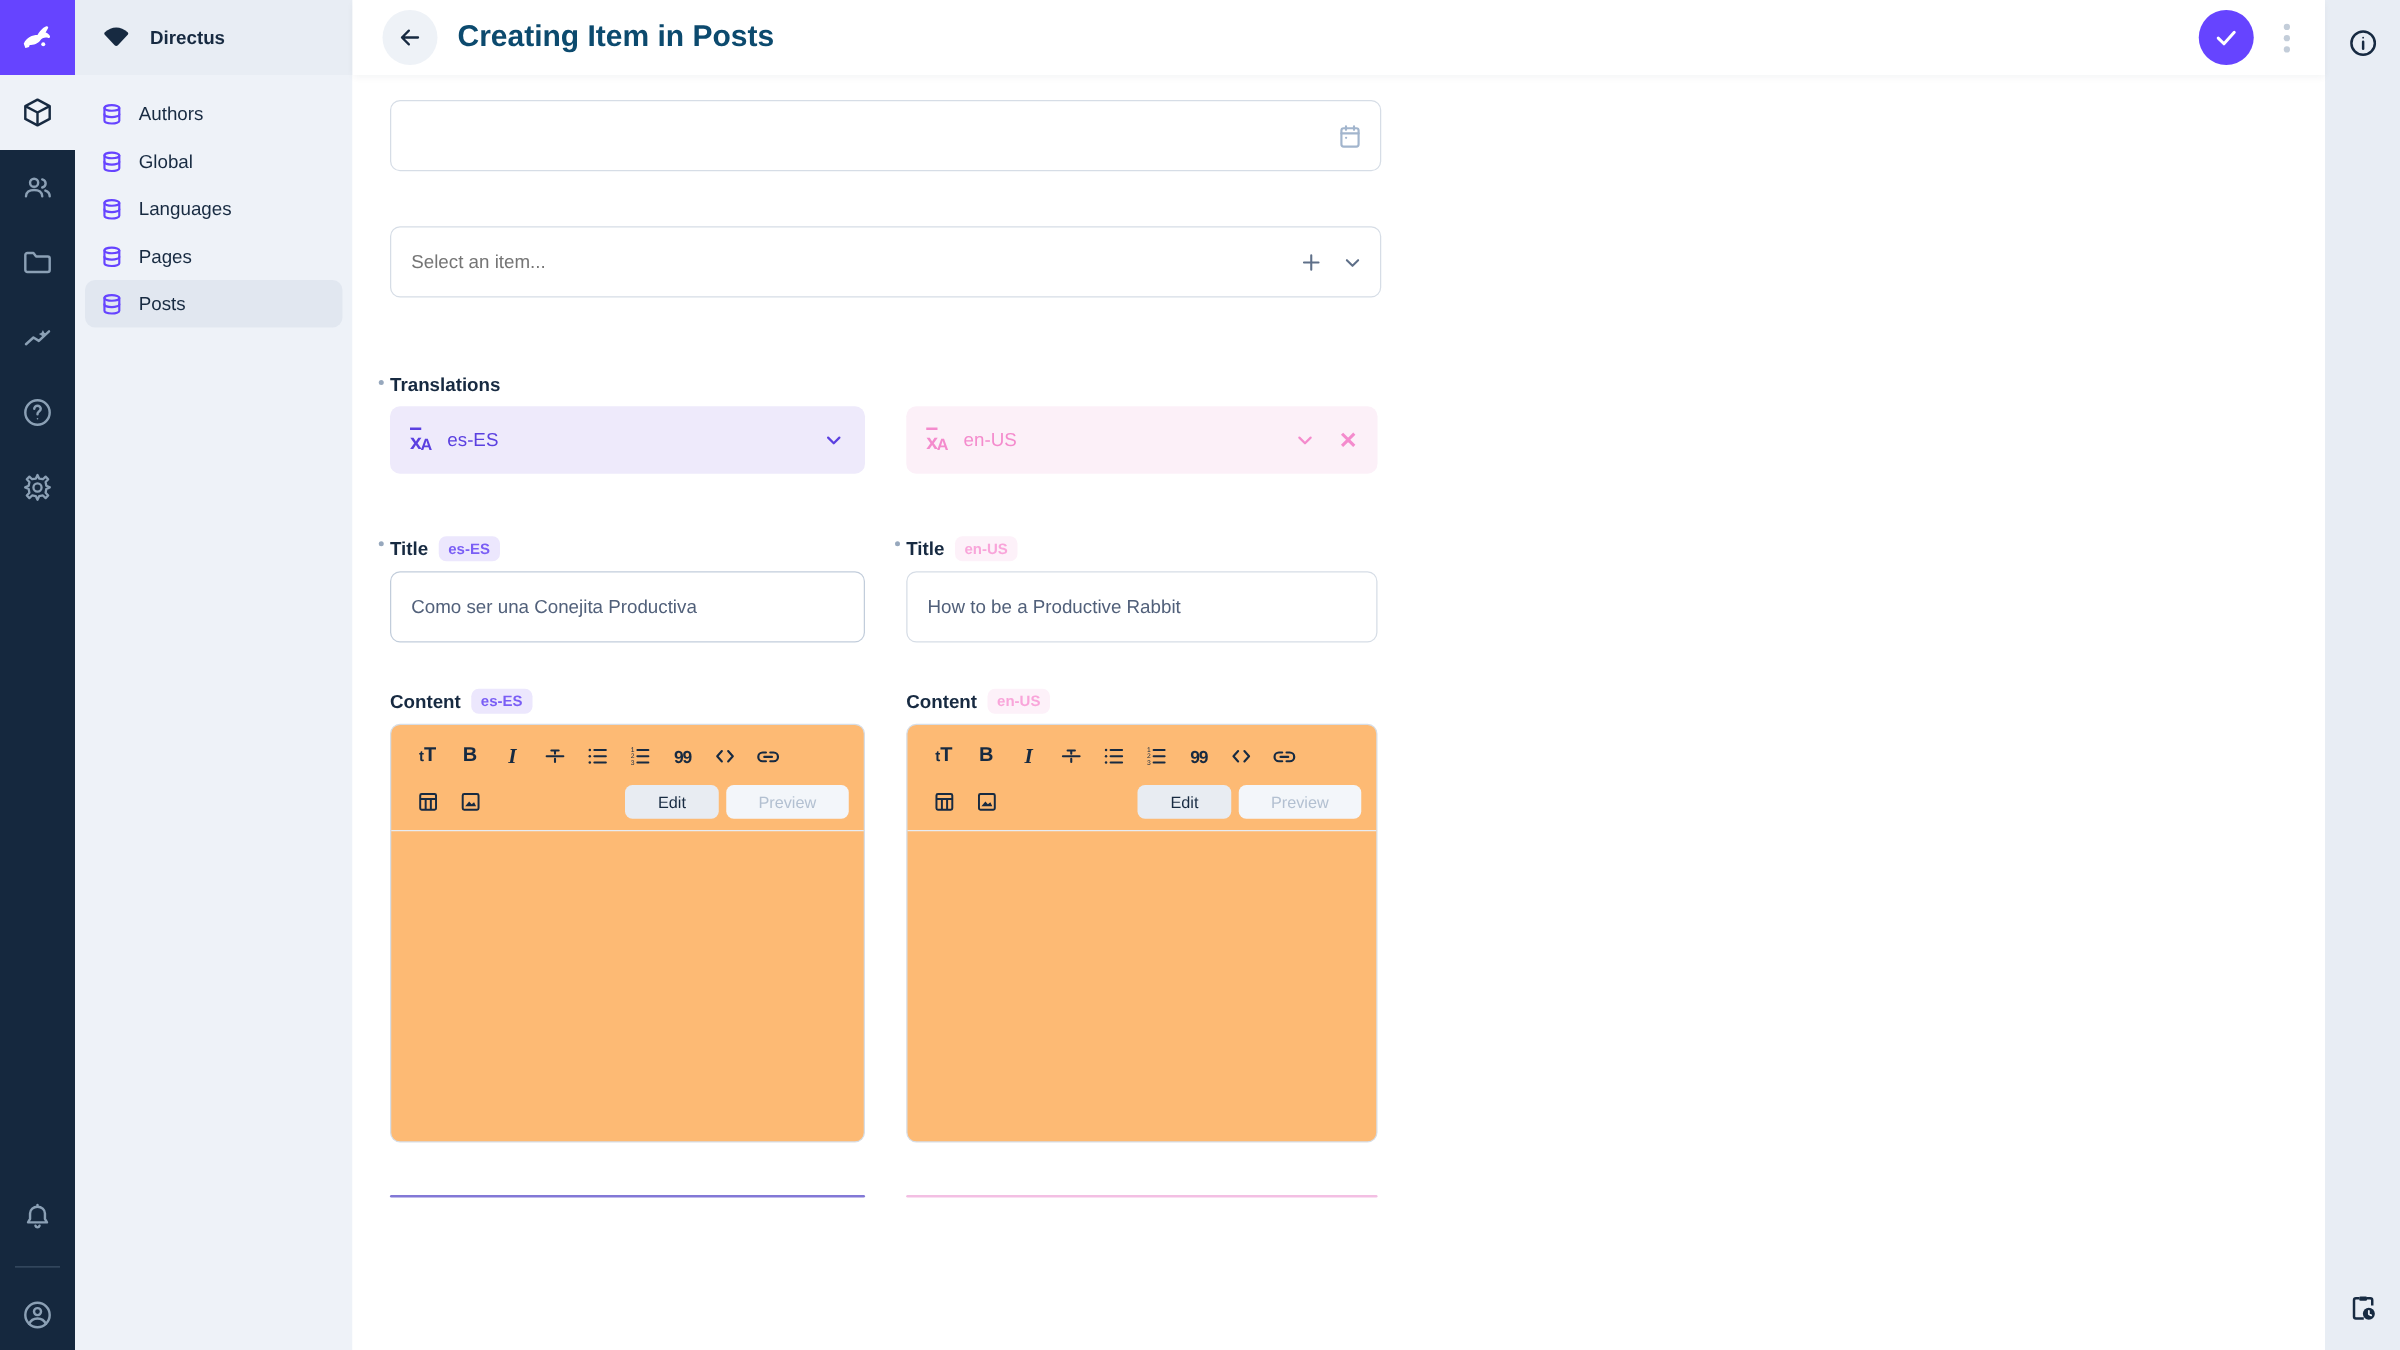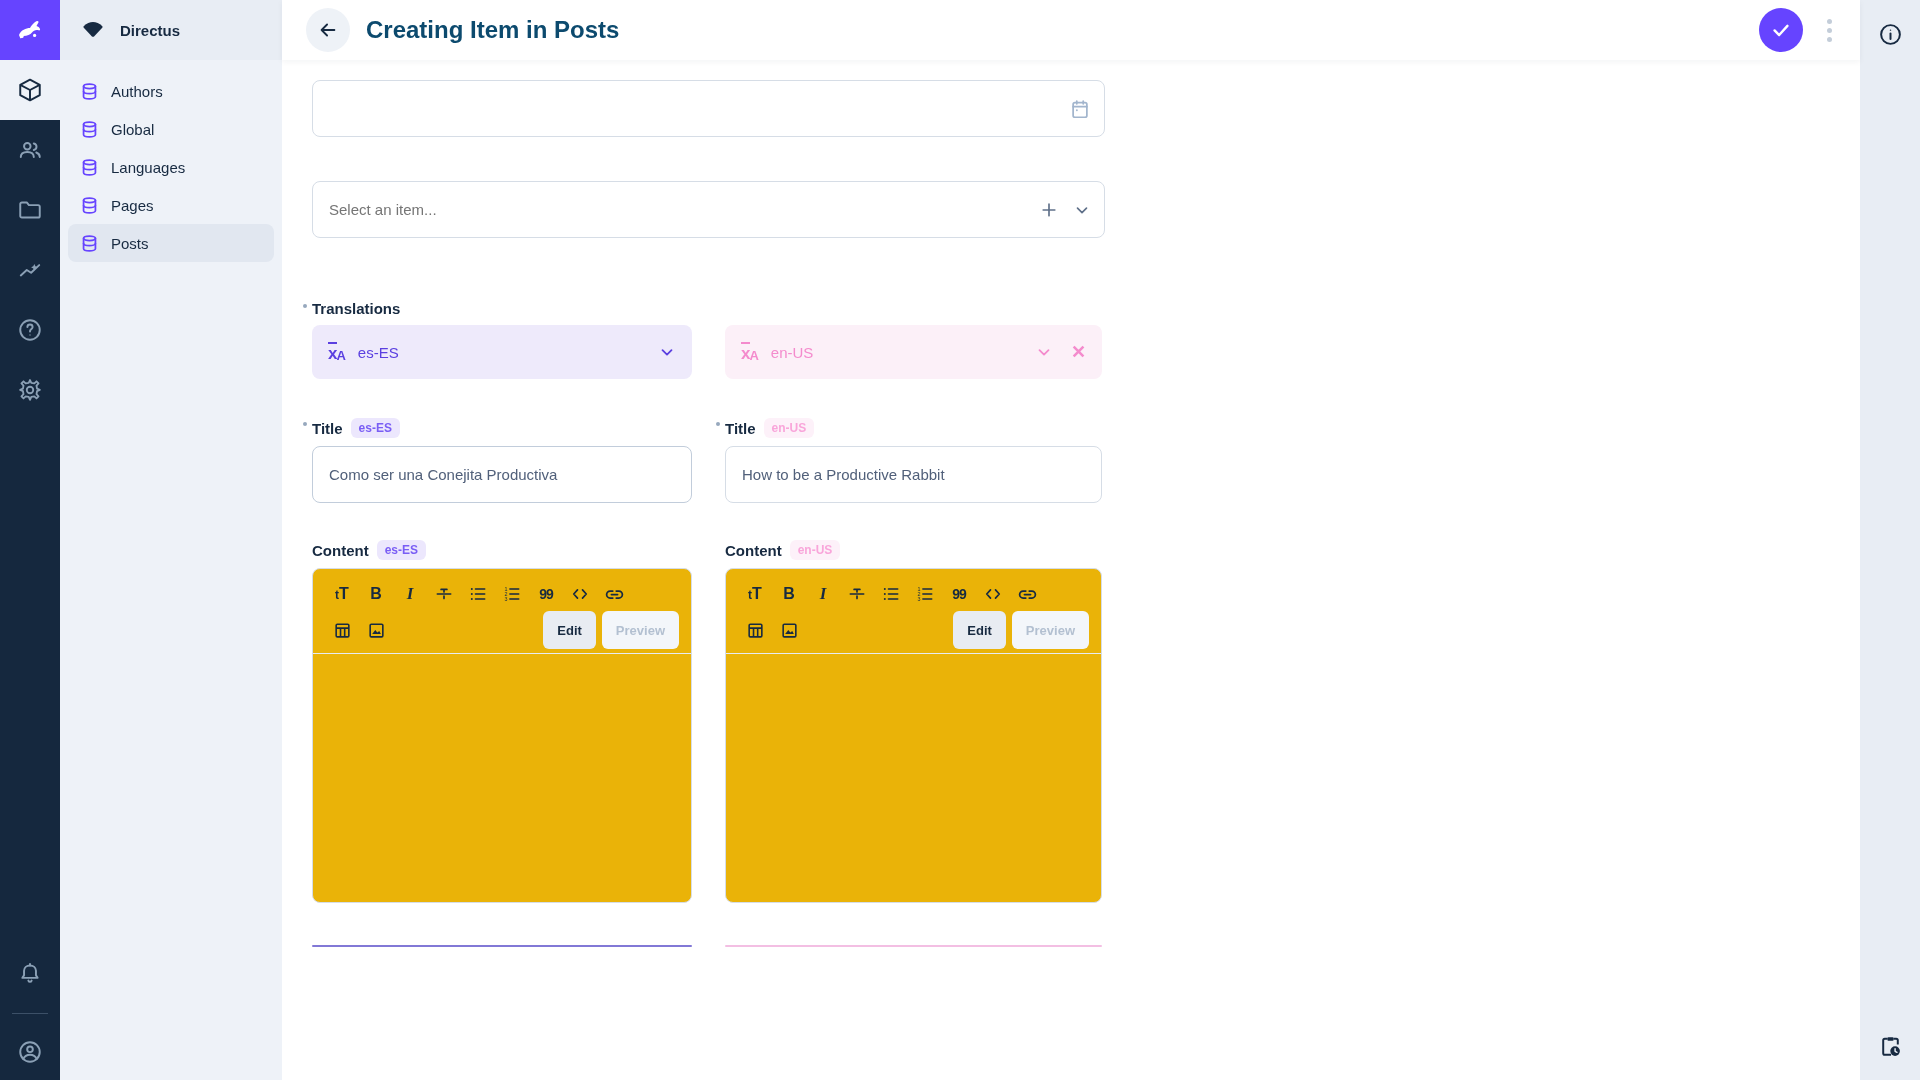--- a/index.html
+++ b/index.html
@@ -52,29 +52,29 @@
   
   .pill { height:54px; border-radius:8px; display:flex; align-items:center; padding:0 16px; gap:12px; cursor:pointer; font-size:15px; }
   .pill-purple { background:#eeeafb; color:#5b40e0; }
   .pill-pink { background:#fcf0f8; color:#f48bcd; }
   .pill .grow { flex:1; }
   .tr-glyph { display:inline-flex; align-items:flex-start; font-weight:700; line-height:1; }
   .tr-glyph .x { font-size:17px; border-top:2px solid currentColor; padding-top:1px; }
   .tr-glyph .a { font-size:13px; margin-top:7px; margin-left:-1px; }
   .x-btn { font-size:18px; font-weight:600; cursor:pointer; }
   
-  .editor { border:1px solid #d6dde6; border-radius:8px; height:335px; display:flex; flex-direction:column; background:#eab308; }
+  .editor { border:1px solid #d6dde6; border-radius:8px; height:335px; display:flex; flex-direction:column; background:#fdba74; }
   .toolbar { padding:8px 12px 6px 12px; border-bottom:1px solid #e7ecf2; }
   .tb-row { display:flex; align-items:center; height:34px; }
   .tb-btn { width:34px; height:30px; display:flex; align-items:center; justify-content:center; border-radius:5px; cursor:pointer; color:#172a41; }
   .tb-txt { font-size:16px; font-weight:700; color:#172a41; }
   .tb-txt.italic { font-style:italic; font-family:"Liberation Serif",serif; font-size:17px; }
   .tb-txt.small { font-size:14px; letter-spacing:-1px; }
   .tb-row .grow { flex:1; }
-  .mode-btn { height:38px; padding:0 14px; border-radius:6px; font-size:13px; font-weight:700; display:flex; align-items:center; cursor:pointer; }
+  .mode-btn { height:27px; padding:0 26px; border-radius:6px; font-size:13px; font-weight:400; display:flex; align-items:center; cursor:pointer; }
   .mode-edit { background:#e8ecf2; color:#172a41; }
   .mode-preview { background:#f3f6fa; color:#b3c0d1; margin-left:6px; }
   .editor-body { flex:1; }
   .lang-divider { height:2px; border-radius:1px; }
   .div-purple { background:#8278d6; }
   .div-pink { background:#f3bfe3; }
   
   .rail { width:60px; background:#e8edf4; flex-shrink:0; display:flex; flex-direction:column; align-items:center; padding:18px 0; }
   .rail .spacer { flex:1; }
   .rail-btn { width:32px; height:32px; display:flex; align-items:center; justify-content:center; cursor:pointer; }
@@ -315,21 +315,21 @@
             <span>
               <svg width="18" height="18" viewBox="0 0 24 24" fill="none" stroke="#f48bcd" stroke-width="2.4" stroke-linecap="round" stroke-linejoin="round">
                   <path d="M6 9.5 L12 15.5 L18 9.5"></path>
                 </svg>
             </span>
             <span class="x-btn" style="margin-left:6px">✕</span>
           </div>
         </div>
       </div>
 
-      <div class="field-row2" style="margin-top:39px">
+      <div class="field-row2" style="margin-top:50px">
         <div class="halfcol">
           <div class="field-label">
             <span class="req-dot"></span>
             <span>Title</span>
             <span class="lang-badge badge-purple">es-ES</span>
           </div>
           <input class="text-input" style="border-color: rgb(194, 205, 219); padding-right: 16px;" type="text" value="Como ser una Conejita Productiva">
         </div>
         <div class="halfcol" style="width:377px">
           <div class="field-label">

